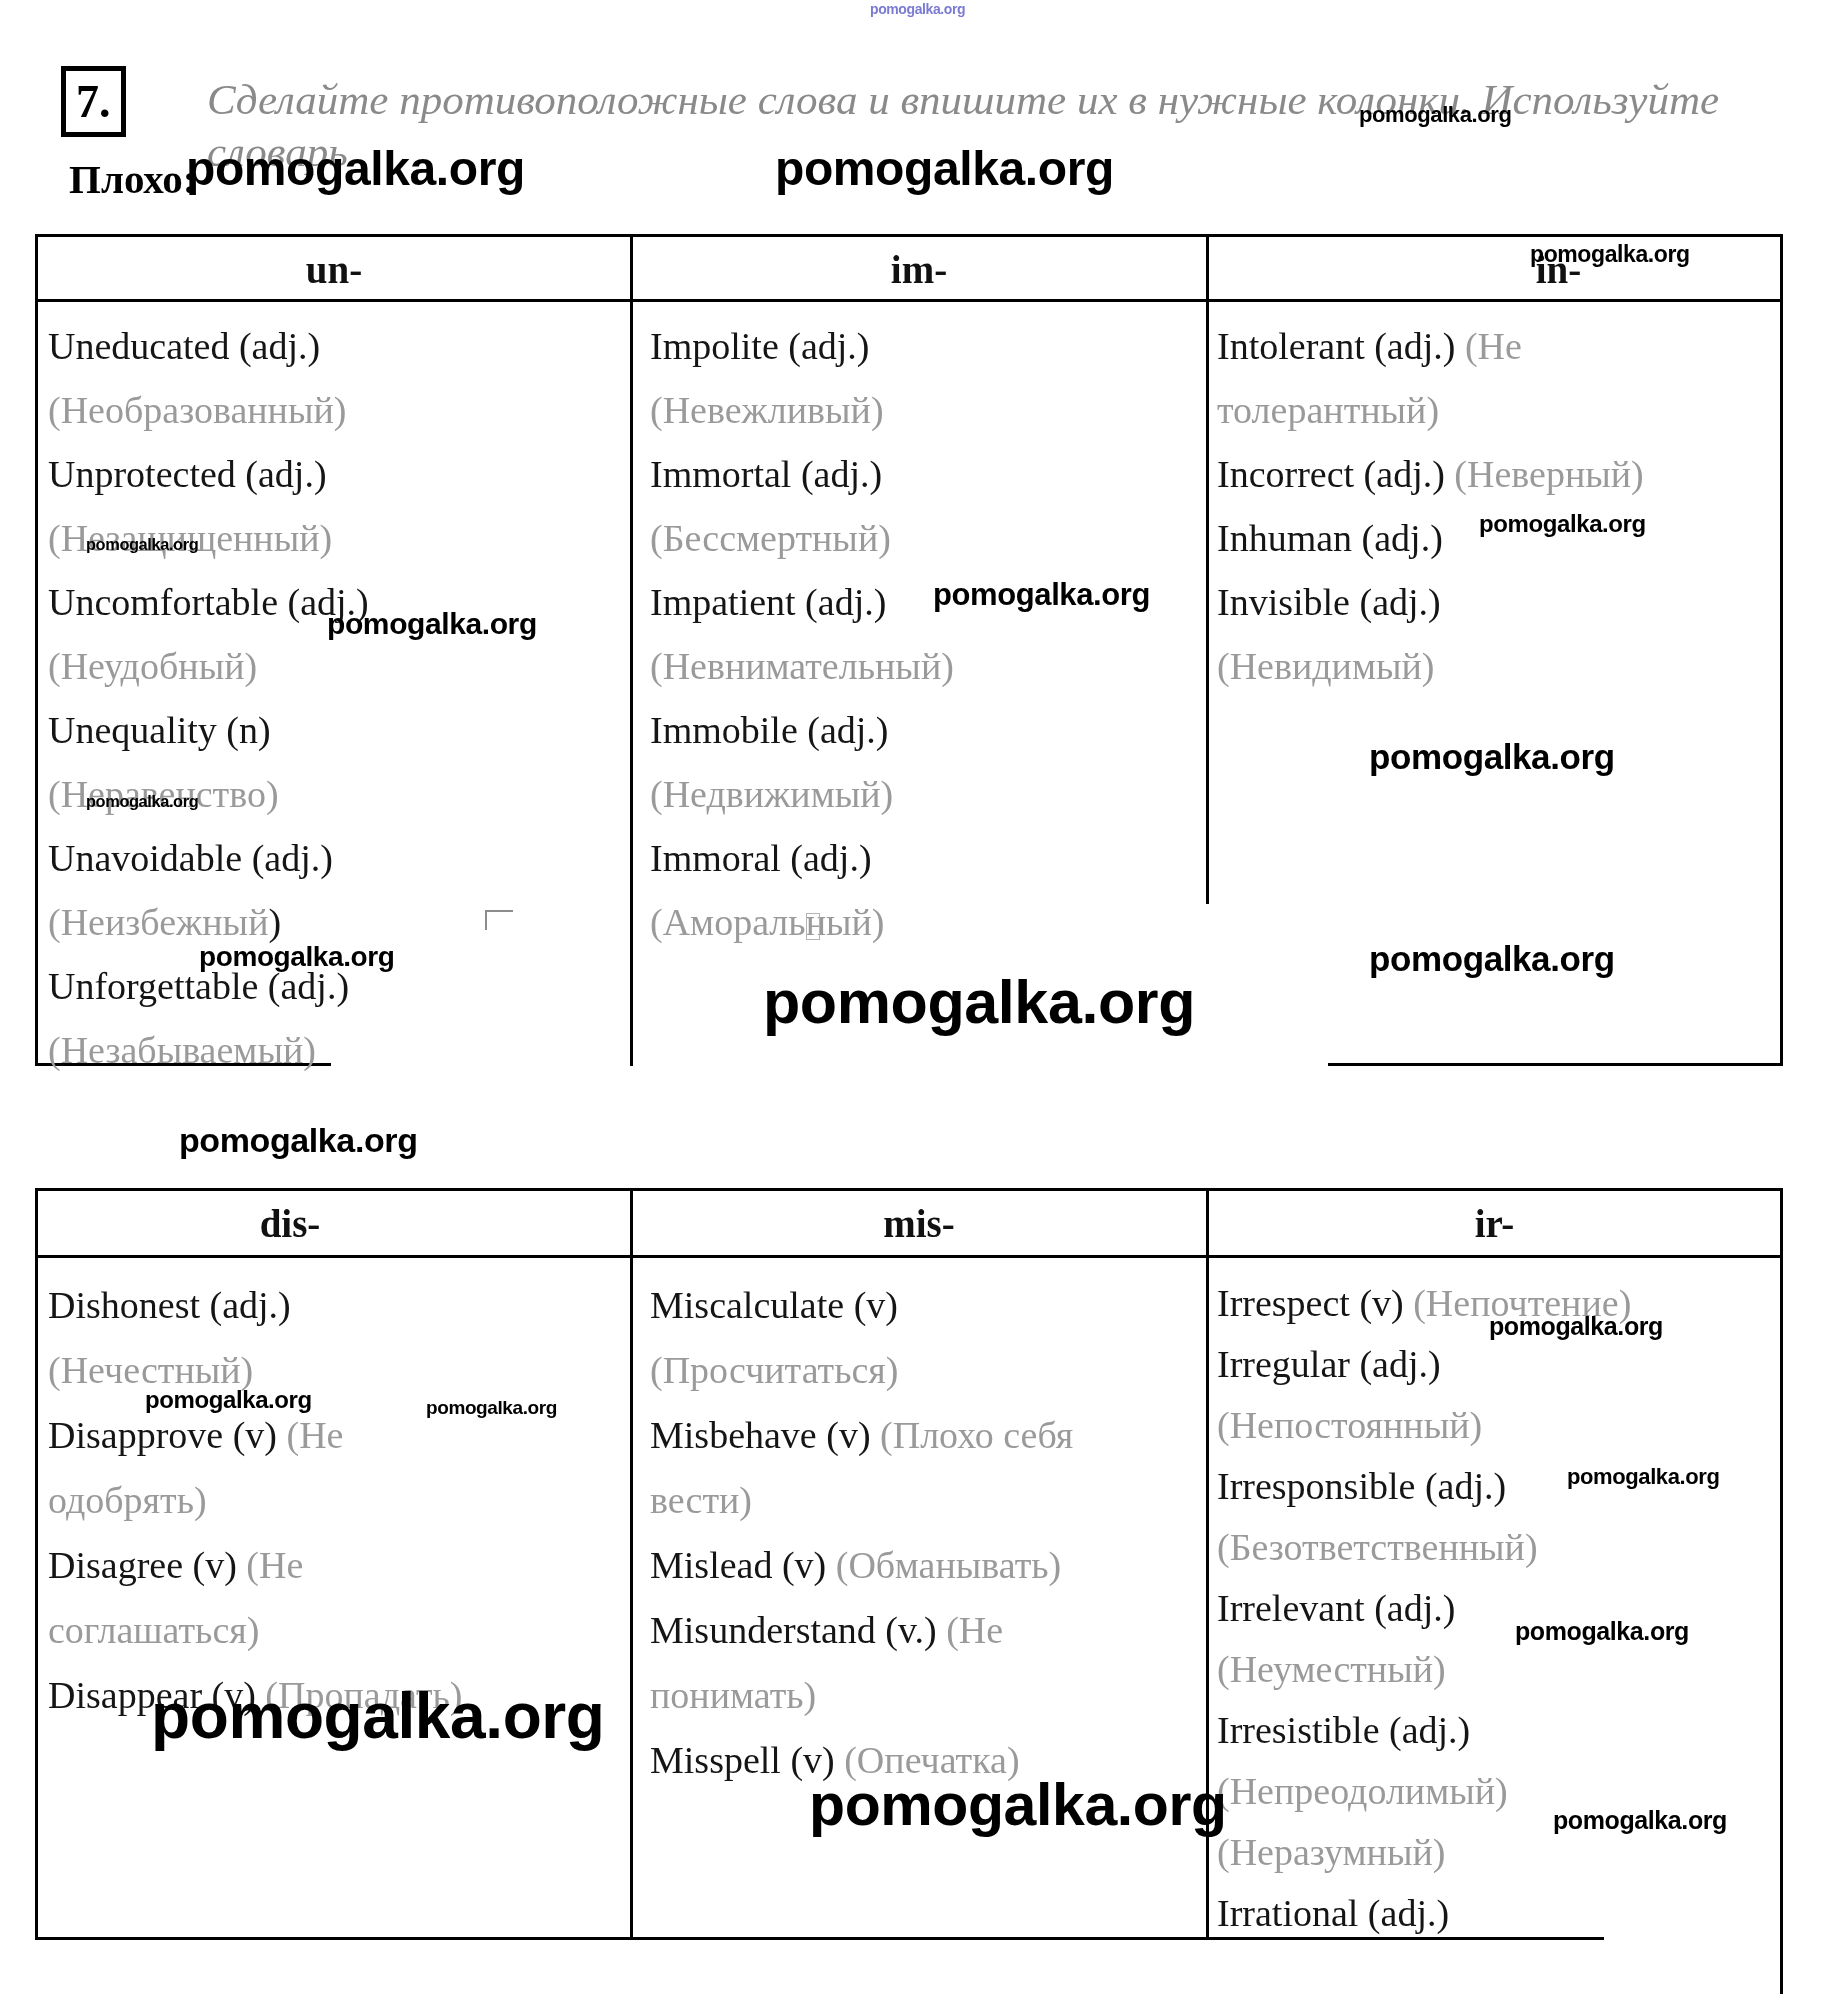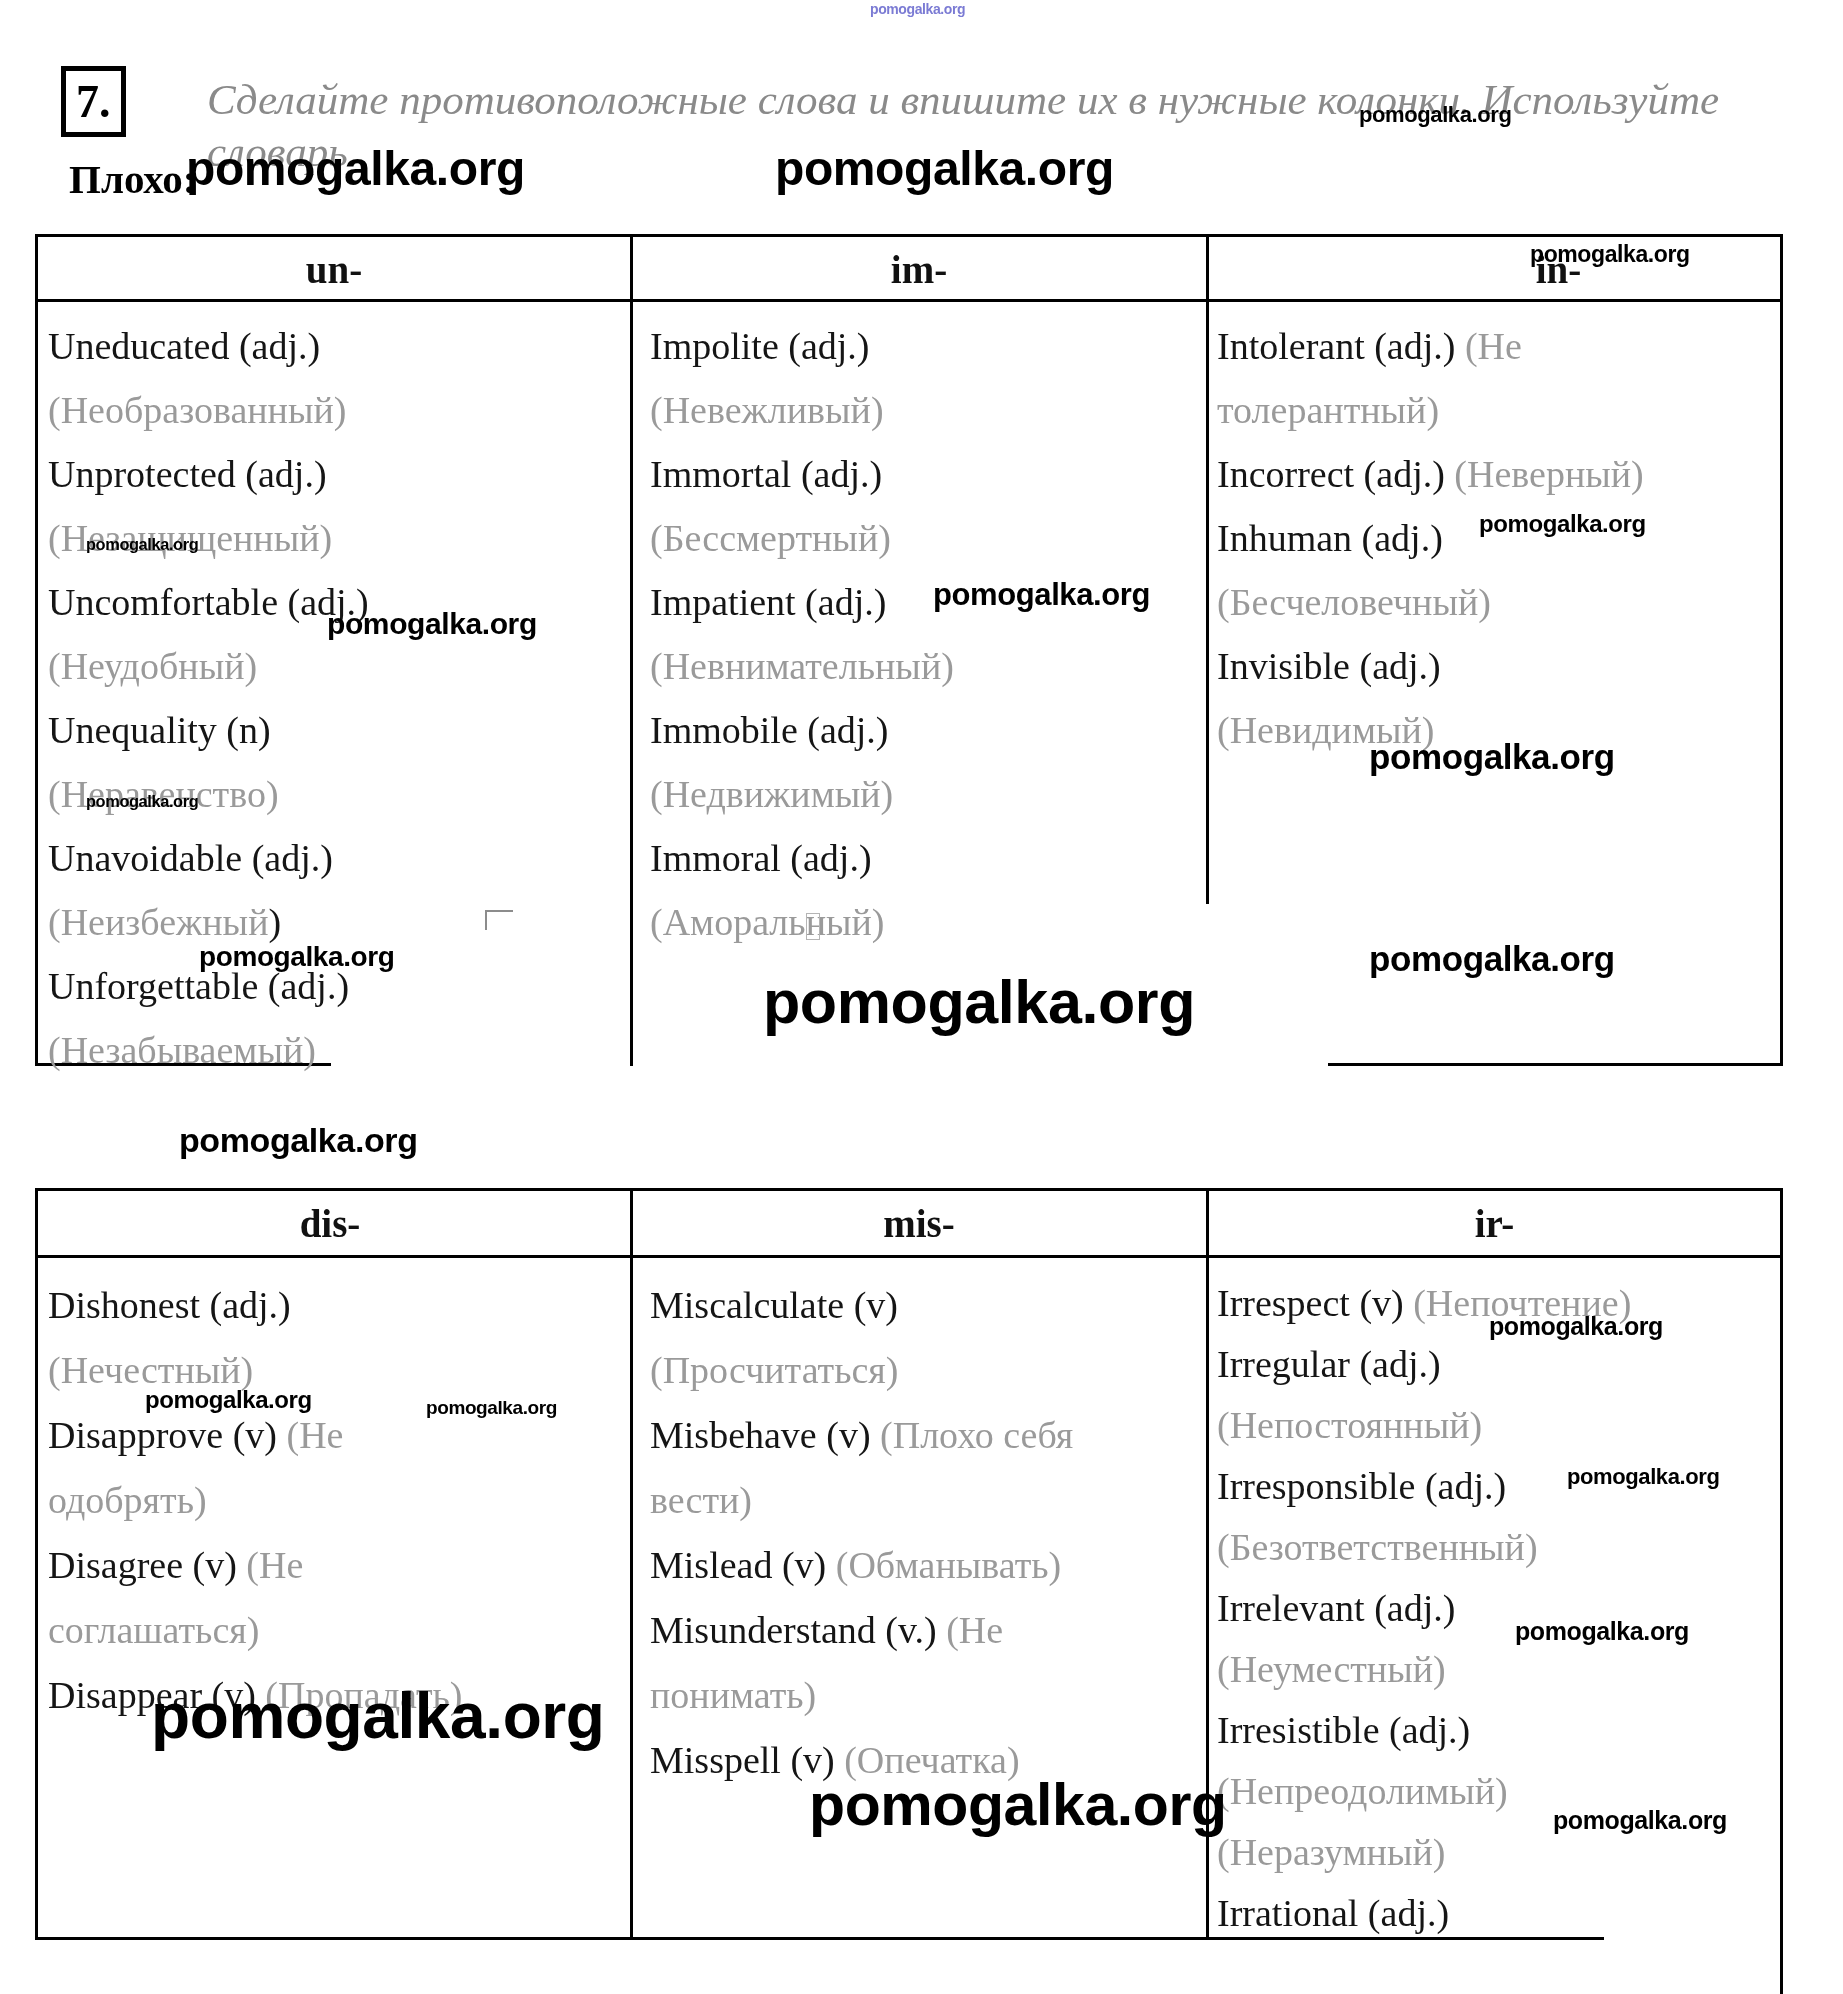--- a/index.html
+++ b/index.html
@@ -97,34 +97,33 @@
       <div class="line"><span class="">Immobile (adj.)</span></div>
       <div class="line"><span class="muted">(Недвижимый)</span></div>
       <div class="line"><span class="">Immoral (adj.)</span></div>
       <div class="line"><span class="muted">(Аморальный)</span></div>
     </div>
   <div class="col" style="left:1217px;top:314px;width:556px;--lh:64px;">
       <div class="line"><span class="">Intolerant (adj.) </span><span class="muted">(Не</span></div>
       <div class="line"><span class="muted">толерантный)</span></div>
       <div class="line"><span class="">Incorrect (adj.) </span><span class="muted">(Неверный)</span></div>
       <div class="line"><span class="">Inhuman (adj.)</span></div>
-      <div class="line"><span class="muted">(Бесчеловечный)</span></div>
       <div class="line"><span class="">Invisible (adj.)</span></div>
       <div class="line"><span class="muted">(Невидимый)</span></div>
     </div>
 
   <div class="bline" style="left:35px;top:1188px;width:1748px;height:3.3px;"></div>
   <div class="bline" style="left:35px;top:1255px;width:1748px;height:3.3px;"></div>
   <div class="bline" style="left:35px;top:1188px;width:3.3px;height:752px;"></div>
   <div class="bline" style="left:630px;top:1188px;width:3.3px;height:752px;"></div>
   <div class="bline" style="left:1206px;top:1188px;width:3.3px;height:752px;"></div>
   <div class="bline" style="left:1780px;top:1188px;width:3.3px;height:806px;"></div>
   <div class="bline" style="left:35px;top:1937px;width:1569px;height:3.3px;"></div>
 
-  <div class="hcell" style="left:38px;top:1194px;width:504px;padding-left:40px;">dis-</div>
+  <div class="hcell" style="left:38px;top:1194px;width:504px;">dis-</div>
   <div class="hcell" style="left:633px;top:1194px;width:572px;">mis-</div>
   <div class="hcell" style="left:1209px;top:1194px;width:571px;">ir-</div>
 
   <div class="col" style="left:48px;top:1273px;width:572px;--lh:65px;">
       <div class="line"><span class="">Dishonest (adj.)</span></div>
       <div class="line"><span class="muted">(Нечестный)</span></div>
       <div class="line"><span class="">Disapprove (v) </span><span class="muted">(Не</span></div>
       <div class="line"><span class="muted">одобрять)</span></div>
       <div class="line"><span class="">Disagree (v) </span><span class="muted">(Не</span></div>
       <div class="line"><span class="muted">соглашаться)</span></div>

